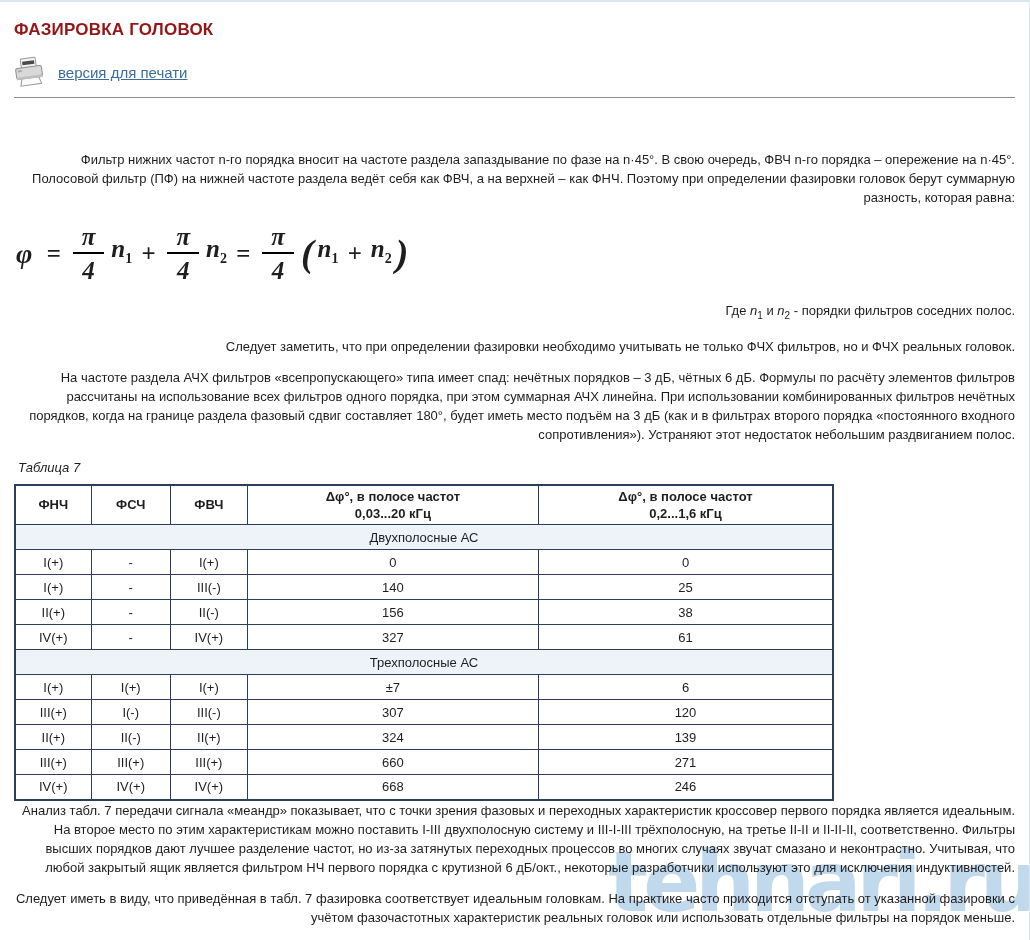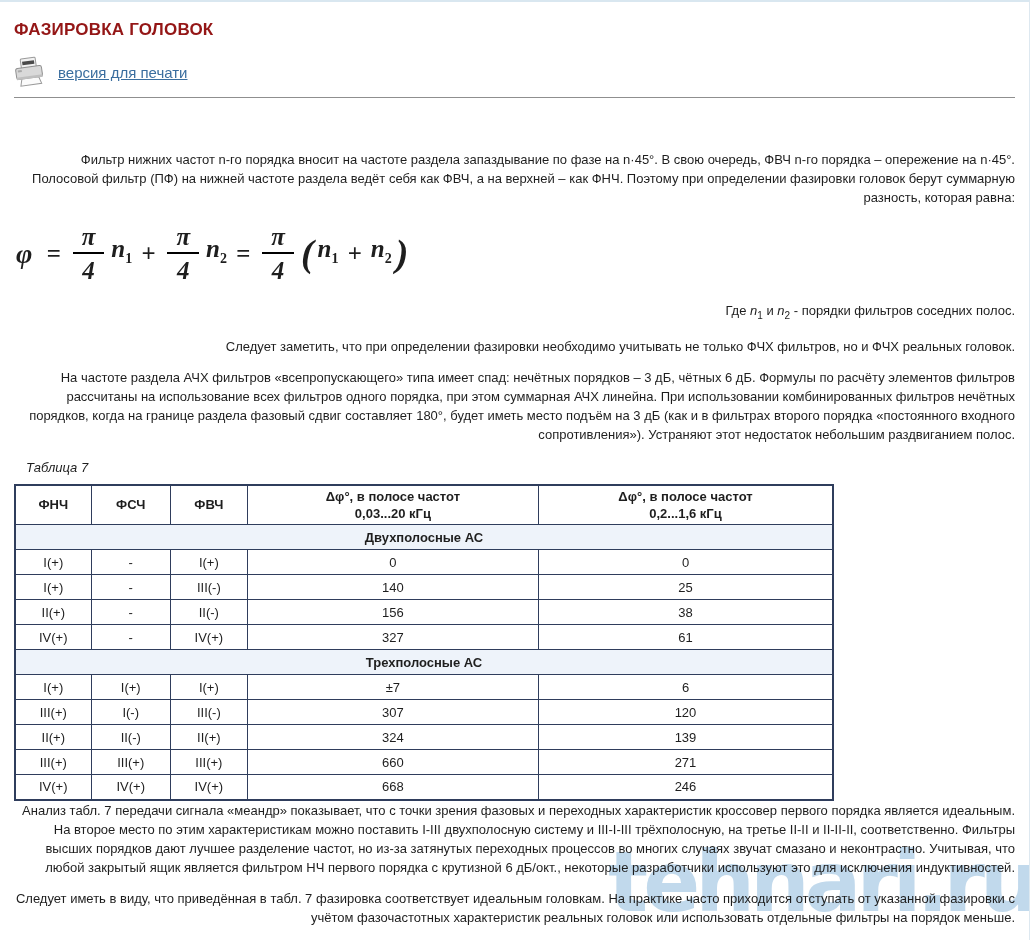--- a/index.html
+++ b/index.html
@@ -58,38 +58,38 @@
   .formula .sym.first{margin-left:0;font-size:28px;}
   .frac{display:inline-flex;flex-direction:column;align-items:center;margin:0 5px;}
   .frac .num{padding:0 9px 3px;border-bottom:2px solid #000;line-height:1;}
   .frac .den{padding-top:4px;line-height:1;}
   .term{margin:0 2px;}
   .term sub{font-size:14px;font-style:normal;}
   .paren{font-size:38px;font-weight:bold;line-height:1;margin:0 2px;}
   .where-line{margin:0 0 14px;}
   .where-line sub{font-size:10px;}
   
-  .table-caption{font-style:italic;margin:14px 12px 7px;font-size:13px;}
+  .table-caption{font-style:italic;margin:14px 4px 7px;font-size:13px;}
   table.data{
     border-collapse:collapse;
     width:820px;
     border:2px solid var(--tbl-border);
     font-size:13px;
     table-layout:fixed;
   }
   table.data td,table.data th{
     border:1px solid var(--tbl-border);
     text-align:center;vertical-align:middle;
     padding:2px 4px;
   }
   table.data th{font-weight:bold;height:40px;line-height:17px;}
   table.data td{height:25px;}
   td.section{
     background:var(--section-bg);
-    font-weight:bold;height:26px;
+    font-weight:normal;height:26px;
   }
   .col-f{width:9.3%;}
   .col-f2{width:9.7%;}
   .col-f3{width:9.4%;}
   .col-d1{width:35.6%;}
   .col-d2{width:36%;}
   .after-table{margin-top:12px;}
   
   .watermark{
     position:absolute;

